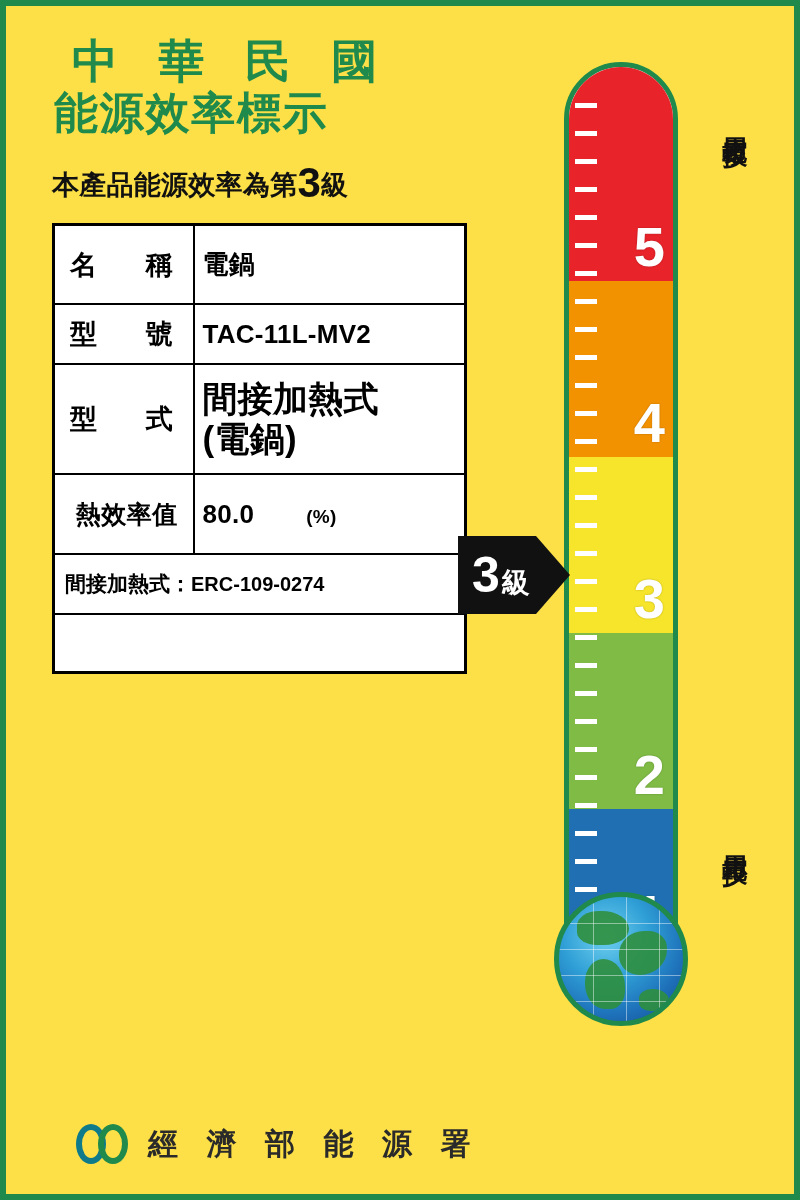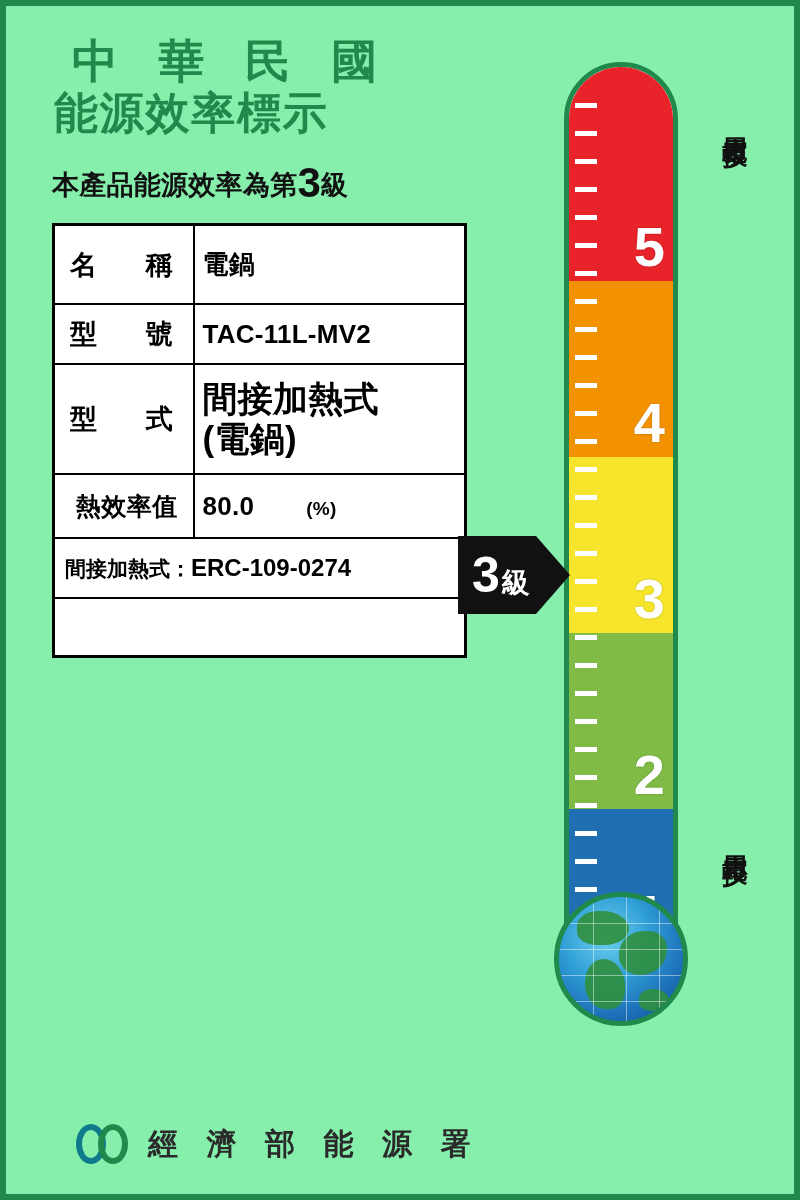--- a/index.html
+++ b/index.html
@@ -5,21 +5,21 @@
   * { box-sizing: border-box; }
   html, body {
     margin: 0; padding: 0;
     width: 800px; height: 1200px;
     background: #ffffff;
     font-family: "Liberation Sans", sans-serif;
   }
   #label {
     position: relative;
     width: 800px; height: 1200px;
-    background: #86efac;
+    background: #fde047;
     border: 6px solid #1f8a4c;
     overflow: hidden;
   }
 
   
   .left {
     position: absolute;
     left: 46px; top: 30px;
     width: 420px;
   }
@@ -78,41 +78,41 @@
   }
   .lbl.tight { letter-spacing: 0.02em; font-size: 25px; }
   .val {
     font-size: 26px;
     font-weight: bold;
     letter-spacing: 0.01em;
   }
   .row-name td  { height: 80px; }
   .row-model td { height: 60px; }
   .row-type td  { height: 110px; }
-  .row-eff td   { height: 64px; }
+  .row-eff td   { height: 80px; }
   .val .unit {
     font-size: 19px;
     font-weight: bold;
     margin-left: 52px;
   }
   .type-val { font-size: 35px; font-weight: bold; line-height: 1.15; }
   .notice td {
     height: 100px;
     font-size: 26px;
     font-weight: bold;
     line-height: 1.25;
     padding: 4px 10px;
   }
   .reg td {
     height: 60px;
     font-size: 21px;
     font-weight: bold;
     padding: 2px 10px;
   }
-  .reg .regno { font-size: 24px; }
+  .reg .regno { font-size: 20px; }
   .blank td { height: 58px; }
 
   
   .footer {
     position: absolute;
     left: 70px; bottom: 28px;
     display: flex; align-items: center;
     gap: 16px;
     font-family: Liberation Serif, serif;
   }

